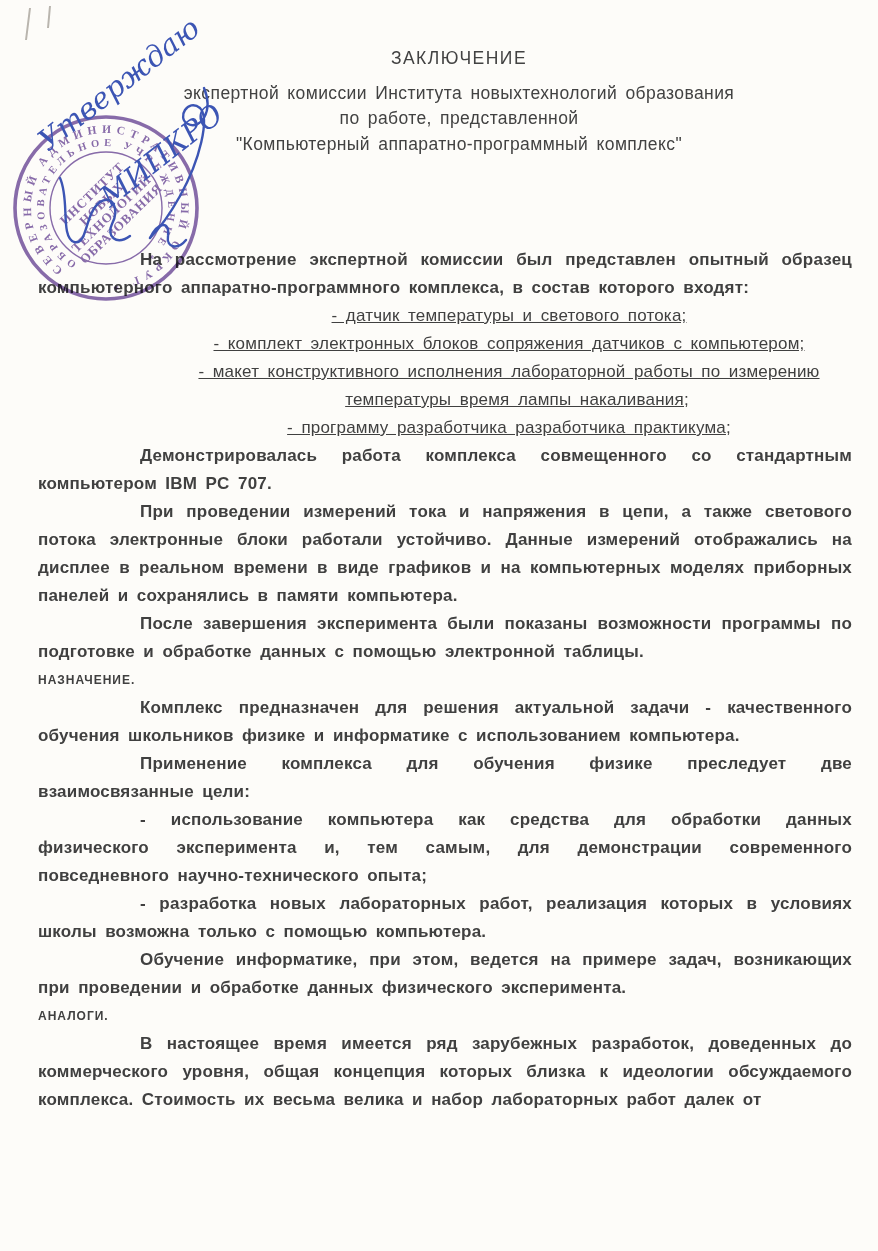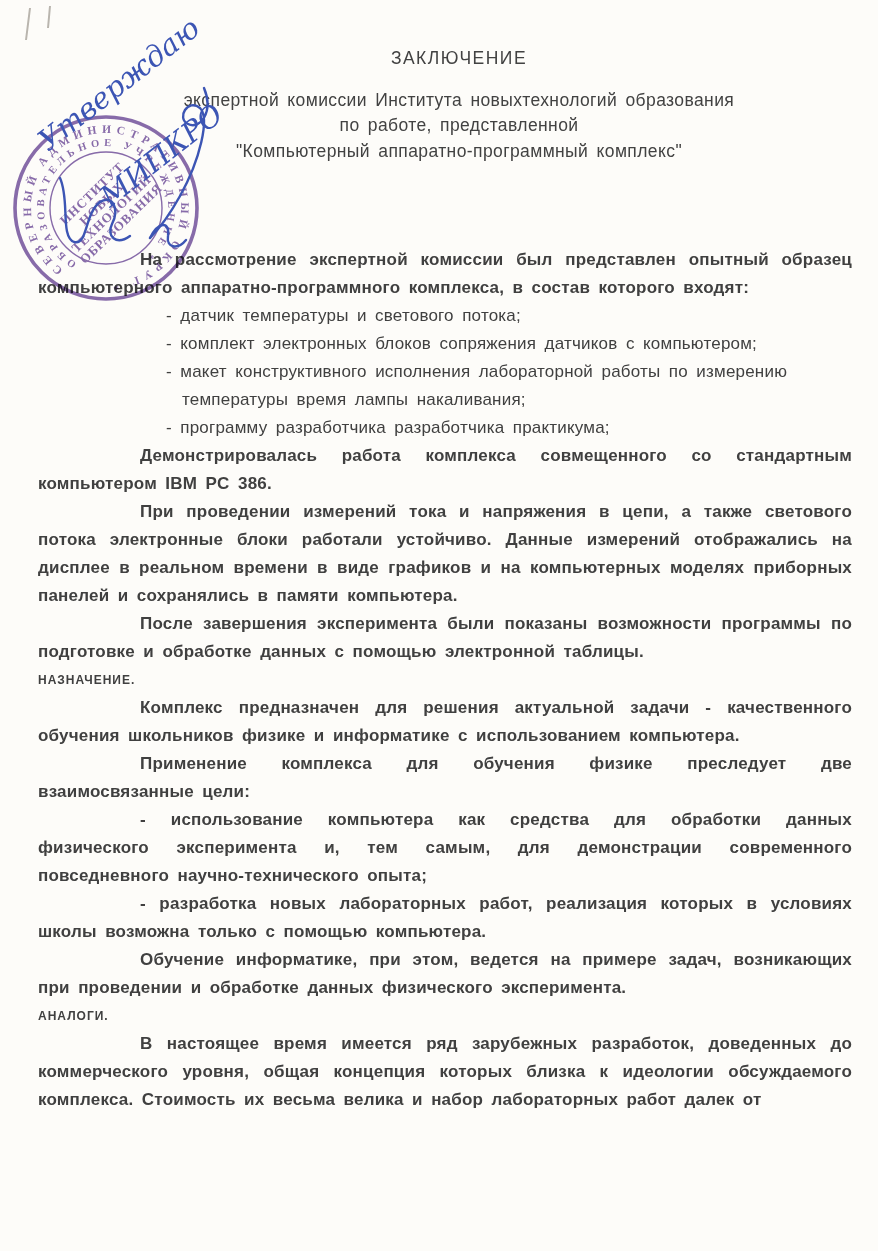--- a/index.html
+++ b/index.html
@@ -13,32 +13,32 @@
     color:#3f3f3f;
   }
   
   .header{
     position:absolute; left:60px; right:20px; top:46px;
     text-align:center;
     font-size:17.5px; line-height:25.5px;
     letter-spacing:.4px; word-spacing:3px;
     color:#424242;
   }
-  .header .title{margin-bottom:16px; letter-spacing:1.5px;}
+  .header .title{margin-bottom:9px; letter-spacing:1.5px;}
   
   .bodycol{
     position:absolute; left:38px; right:26px; top:246px;
     font-size:17px; line-height:28px;
     word-spacing:3.5px; letter-spacing:.2px;
     color:#404040;
   }
   .bodycol p{margin:0; text-align:justify;font-weight:bold;}
   .bodycol p.indent{text-indent:102px;}
   .list{margin:0 0 0 128px;}
-  .list .li{padding-left:16px; text-indent:-16px; text-align:left;}
+  .list .li{padding-left:16px; text-indent:-16px; text-align:center;text-decoration:underline;}
   .gap-sm{margin-top:4px;}
   .gap-md{margin-top:26px;}
   .sect{margin:30px 0 0 0; letter-spacing:1px; text-align:left; font-size:12px;}
   
   .stamp{
     position:absolute; left:4px; top:110px;
     width:204px; height:200px;
     opacity:.82;
     mix-blend-mode:multiply;
   }
@@ -77,21 +77,21 @@
   <div class="bodycol">
     <p class="indent">На рассмотрение экспертной комиссии был представлен опытный образец компьютерного аппаратно-программного комплекса, в состав которого входят:</p>
 
     <div class="list">
       <div class="li">- датчик температуры и светового потока;</div>
       <div class="li">- комплект электронных блоков сопряжения датчиков с компьютером;</div>
       <div class="li">- макет конструктивного исполнения лабораторной работы по измерению температуры время лампы накаливания;</div>
       <div class="li">- программу разработчика разработчика практикума;</div>
     </div>
 
-    <p class="indent gap-sm">Демонстрировалась  работа комплекса совмещенного со стандартным компьютером IBM PC 386.</p>
+    <p class="indent gap-sm">Демонстрировалась  работа комплекса совмещенного со стандартным компьютером IBM PC 707.</p>
     <p class="indent">При проведении измерений тока и напряжения в цепи, а также светового потока электронные блоки работали устойчиво.  Данные измерений отображались на  дисплее в реальном времени в виде графиков и на компьютерных моделях приборных панелей и сохранялись в памяти компьютера.</p>
     <p class="indent">После завершения эксперимента были показаны возможности программы по подготовке и обработке данных с помощью электронной таблицы.</p>
 
 
     <p class="sect">НАЗНАЧЕНИЕ.</p>
     <p class="indent">Комплекс предназначен для решения актуальной задачи - качественного обучения школьников физике и информатике с использованием компьютера.</p>
     <p class="indent">Применение комплекса для обучения физике преследует две взаимосвязанные цели:</p>
     <p class="indent">- использование компьютера как средства для обработки данных физического эксперимента и, тем самым, для демонстрации современного повседневного научно-технического опыта;</p>
     <p class="indent">- разработка новых лабораторных работ, реализация которых в условиях школы возможна только с помощью компьютера.</p>
     <p class="indent">Обучение информатике, при этом, ведется на примере задач, возникающих при проведении  и обработке данных физического эксперимента.</p>

